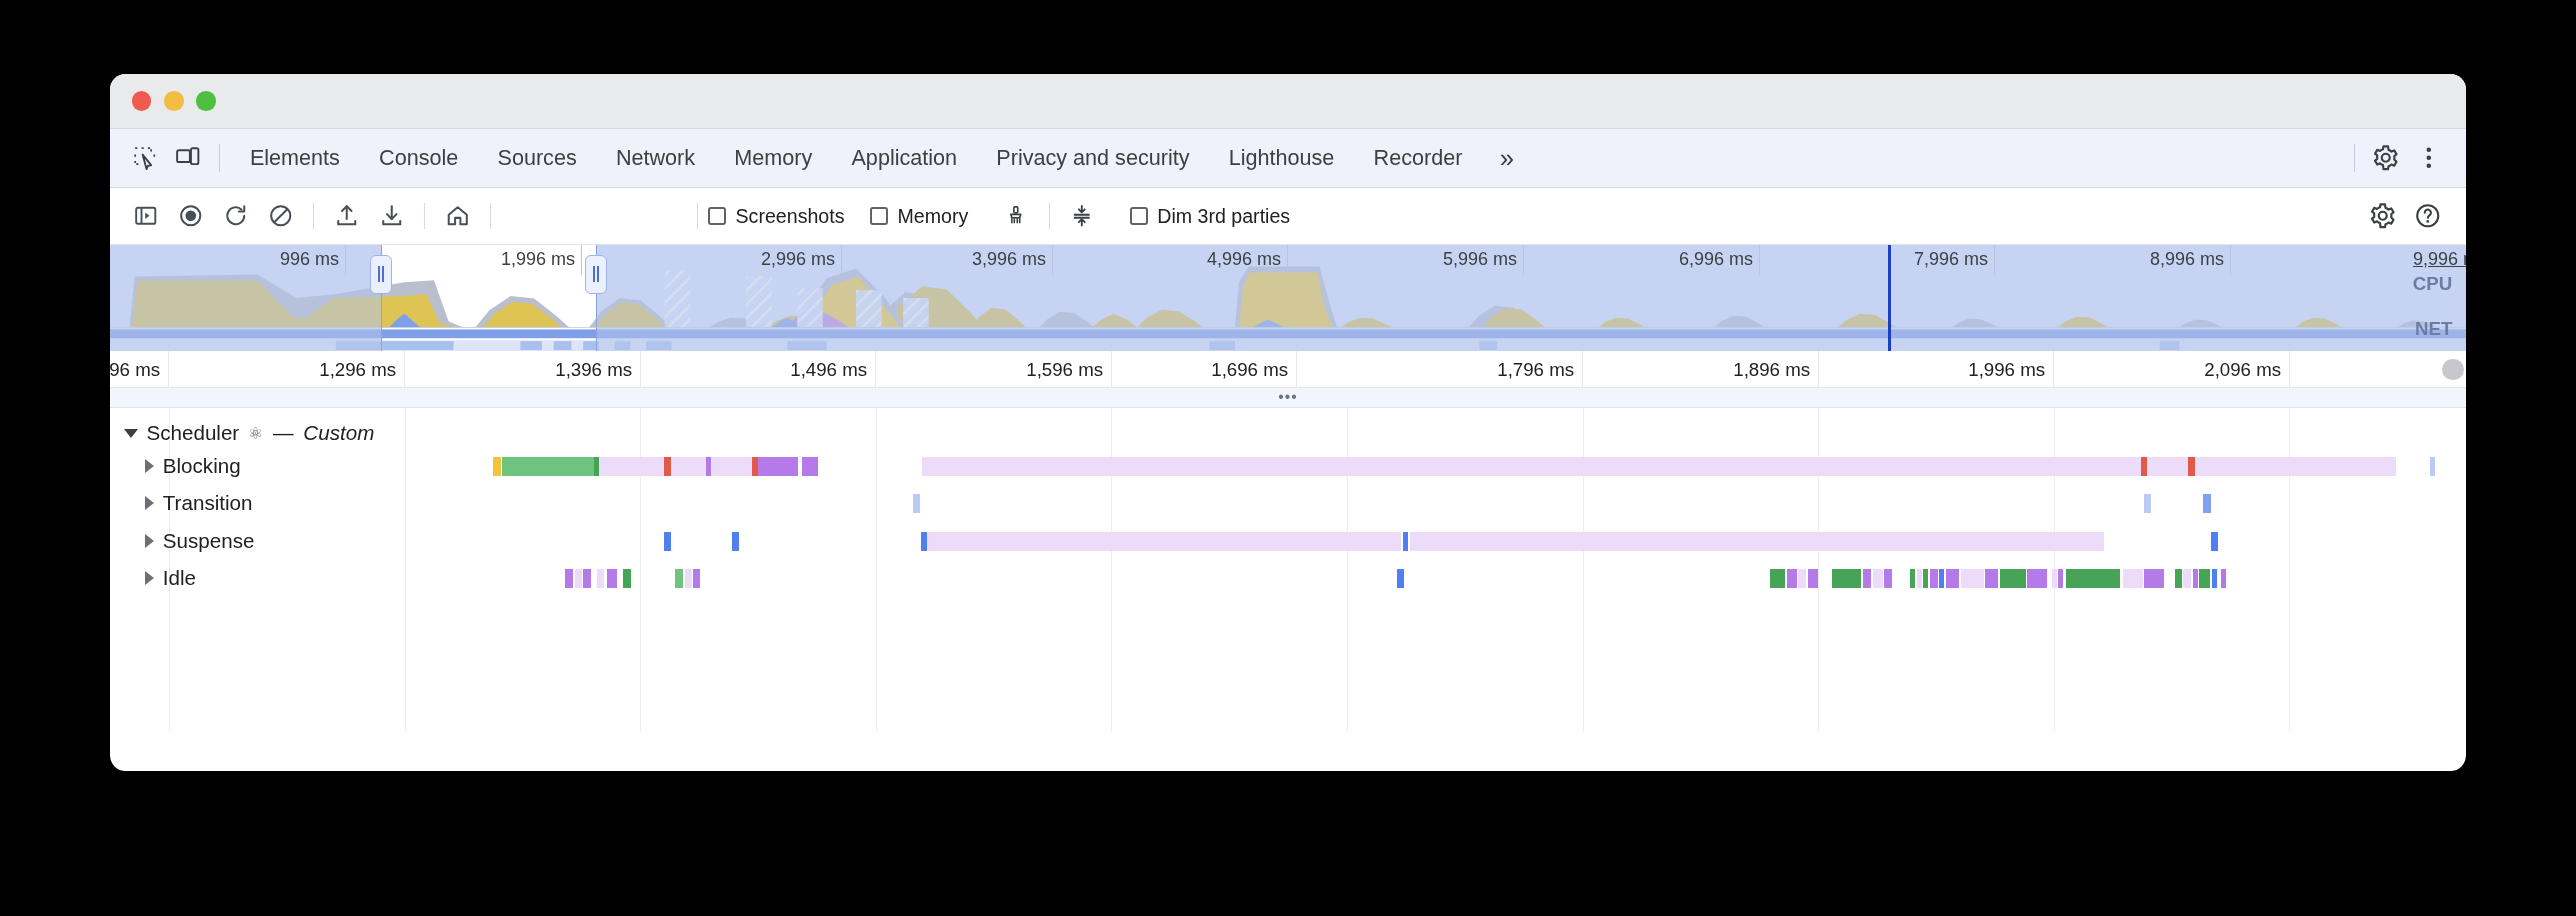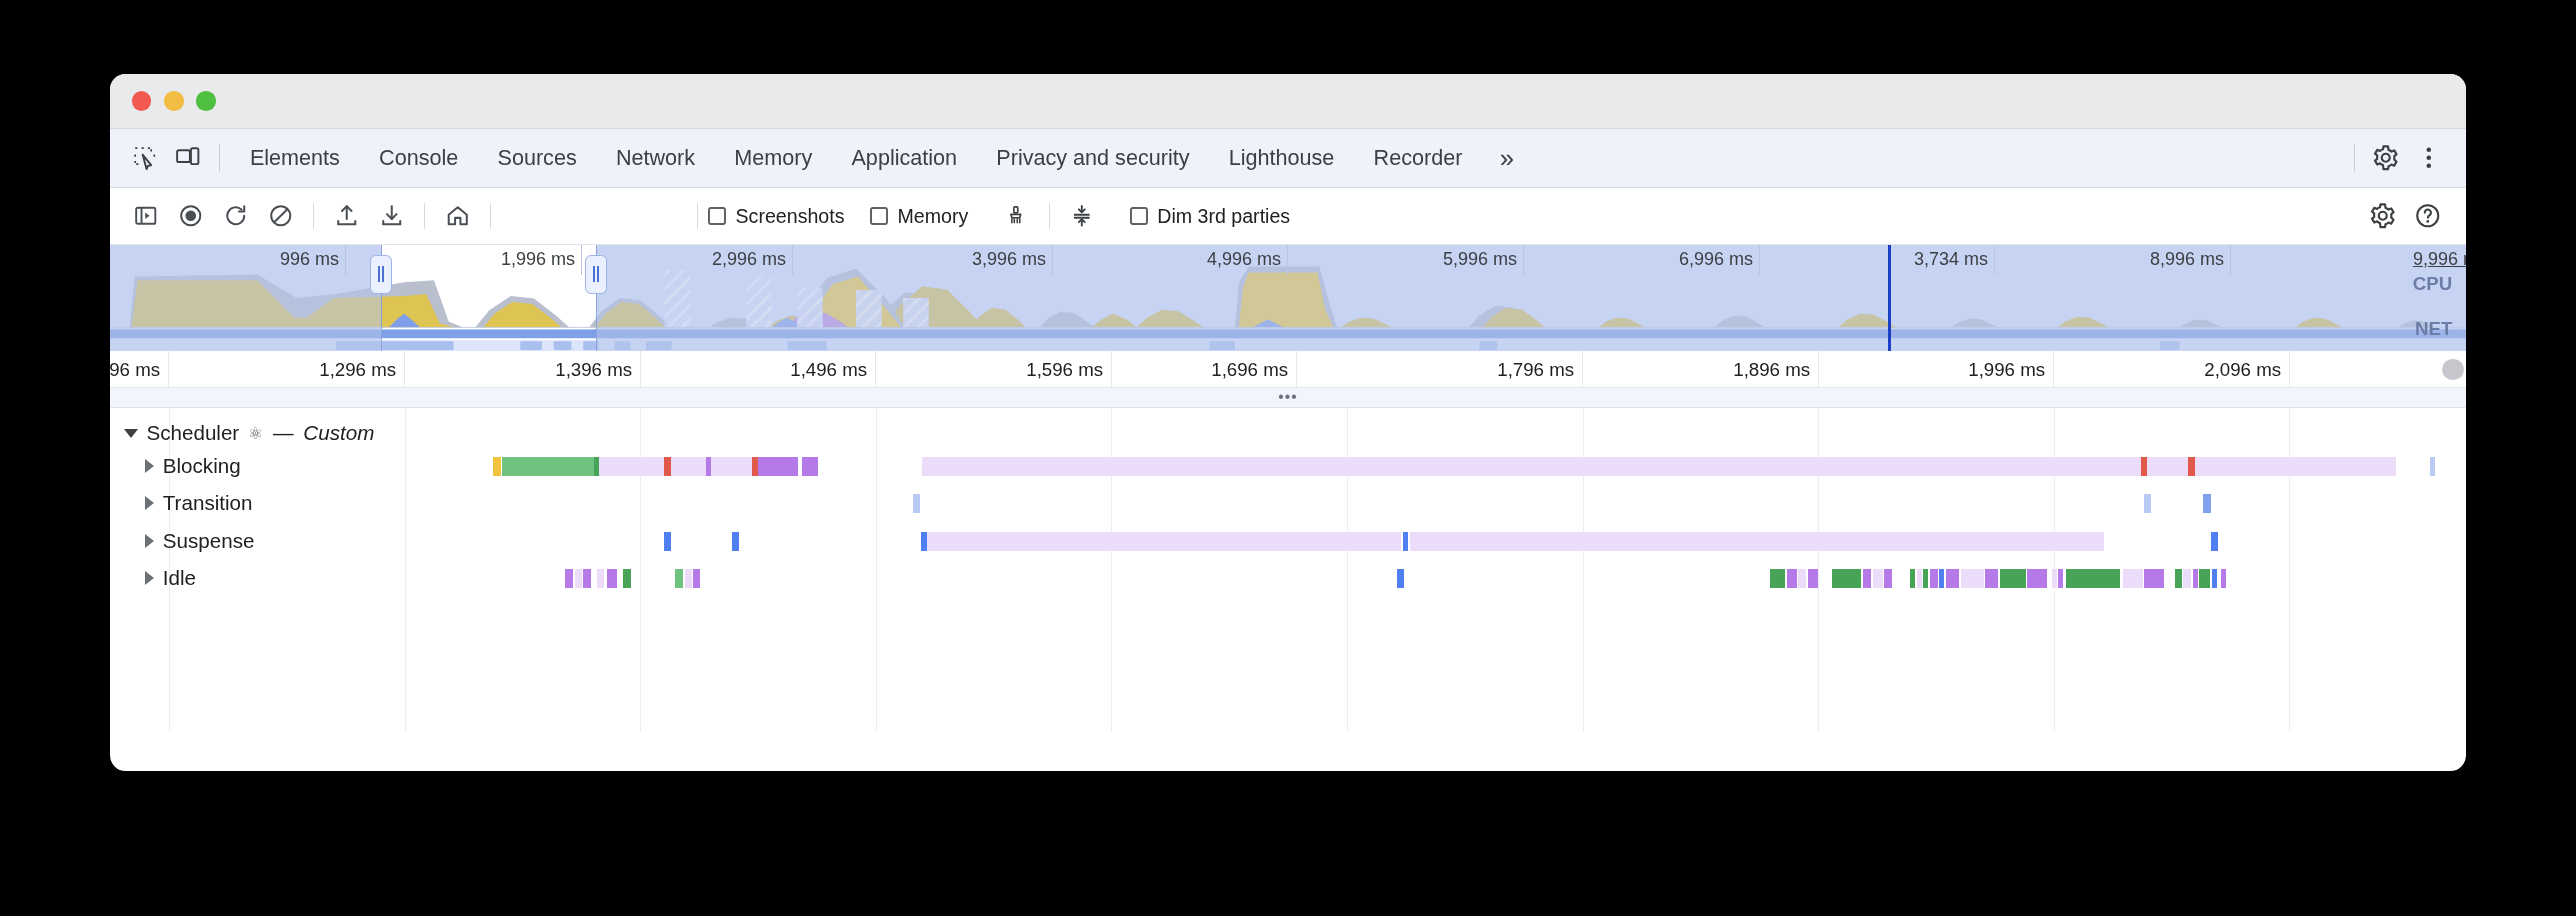--- a/index.html
+++ b/index.html
@@ -450,26 +450,26 @@
           <rect x="546" y="98" width="26" height="9" fill="#a9c0ef"></rect>
           <rect x="690" y="98" width="40" height="9" fill="#a9c0ef"></rect>
           <rect x="1120" y="98" width="26" height="9" fill="#a9c0ef"></rect>
           <rect x="1395" y="98" width="18" height="9" fill="#a9c0ef"></rect>
           <rect x="2088" y="98" width="20" height="9" fill="#a9c0ef"></rect>
         </svg>
       </div>
     <div id="ov-ruler">
         <div class="ov-tick" style="left: 0px; width: 236px;">996 ms</div>
         <div class="ov-tick" style="left: 236px; width: 236px;">1,996 ms</div>
-        <div class="ov-tick" style="left: 471px; width: 212px;">2,996 ms</div>
+        <div class="ov-tick" style="left: 496px; width: 236px;">2,996 ms</div>
         <div class="ov-tick" style="left: 707px; width: 236px;">3,996 ms</div>
         <div class="ov-tick" style="left: 942px; width: 236px;">4,996 ms</div>
         <div class="ov-tick" style="left: 1178px; width: 236px;">5,996 ms</div>
         <div class="ov-tick" style="left: 1414px; width: 236px; text-align: right;">6,996 ms</div>
-        <div class="ov-tick" style="left: 1649px; width: 236px;">3,734 ms</div>
+        <div class="ov-tick" style="left: 1649px; width: 236px;">7,996 ms</div>
         <div class="ov-tick" style="left: 1885px; width: 236px;">8,996 ms</div>
         <div class="ov-tick" style="left: 2120px; width: 264px; text-decoration: underline;">9,996 ms</div>
       </div>
     <div class="ov-label" style="top:27.5px">CPU</div>
     <div class="ov-label" style="top:73px">NET</div>
   <div class="ov-dim" style="left: 0px; width: 271px;"></div>
       <div class="ov-dim" style="left: 486px; right: 0px;"></div>
       <div class="ov-edge" style="left: 271px;"></div>
       <div class="ov-handle" style="left: 260px;">
         <i></i>

